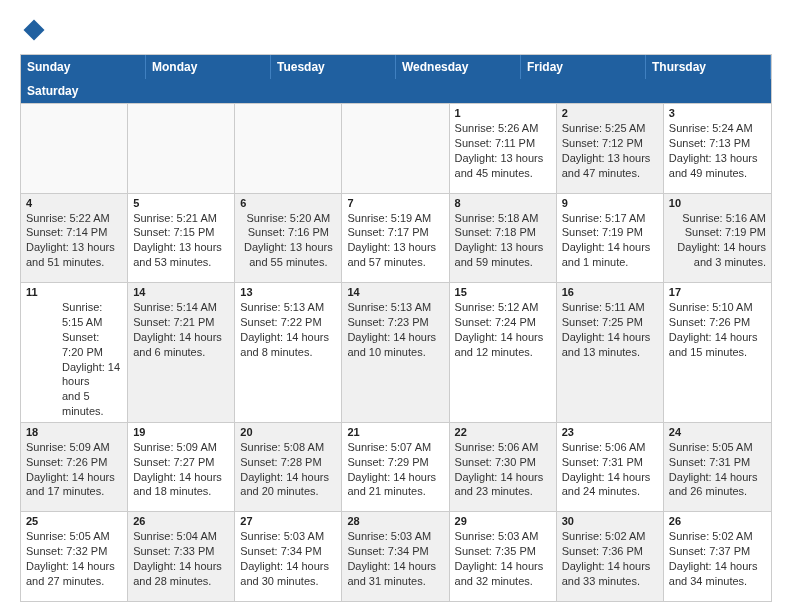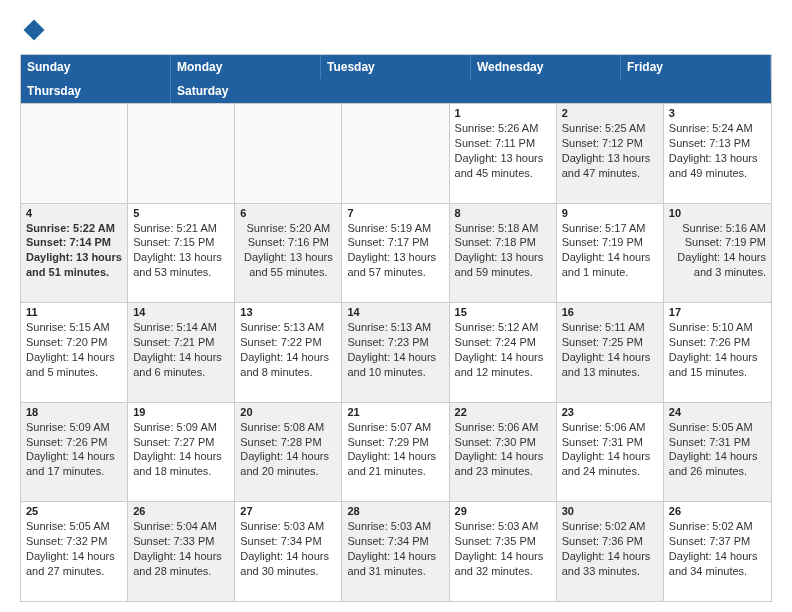--- a/index.html
+++ b/index.html
@@ -60,21 +60,21 @@
       color: #444;
     }
     .calendar {
       flex: 1;
       display: flex;
       flex-direction: column;
       border: 1px solid #ccc;
     }
     .cal-header {
       display: grid;
-      grid-template-columns: repeat(5, 1fr);
+      grid-template-columns: repeat(6, 1fr);
       background: #2060a0;
     }
     .cal-header-cell {
       color: #fff;
       font-size: 12px;
       font-weight: bold;
       padding: 5px 6px;
       text-align: left;
       border-right: 1px solid #4080c0;
     }
@@ -169,21 +169,21 @@
             <div class="day-num">3</div>
             <div class="cell-text" style="white-space: pre-line;">Sunrise: 5:24 AM
 Sunset: 7:13 PM
 Daylight: 13 hours
 and 49 minutes.</div>
           </div>
         </div>
         <div class="cal-row">
           <div class="cal-cell shaded">
             <div class="day-num">4</div>
-            <div class="cell-text" style="white-space: pre-line; font-weight: bold;">Sunrise: 5:22 AM
+            <div class="cell-text" style="white-space: pre-line;">Sunrise: 5:22 AM
 Sunset: 7:14 PM
 Daylight: 13 hours
 and 51 minutes.</div>
           </div>
           <div class="cal-cell">
             <div class="day-num">5</div>
             <div class="cell-text" style="white-space: pre-line;">Sunrise: 5:21 AM
 Sunset: 7:15 PM
 Daylight: 13 hours
 and 53 minutes.</div>
@@ -220,21 +220,21 @@
             <div class="day-num">10</div>
             <div class="cell-text" style="white-space: pre-line; text-align: right;">Sunrise: 5:16 AM
 Sunset: 7:19 PM
 Daylight: 14 hours
 and 3 minutes.</div>
           </div>
         </div>
         <div class="cal-row">
           <div class="cal-cell">
             <div class="day-num">11</div>
-            <div class="cell-text" style="white-space: pre-line;">Sunrise: 5:15 AM
+            <div class="cell-text" style="white-space: pre-line; margin-left: 36px;">Sunrise: 5:15 AM
 Sunset: 7:20 PM
 Daylight: 14 hours
 and 5 minutes.</div>
           </div>
           <div class="cal-cell shaded">
             <div class="day-num">14</div>
             <div class="cell-text" style="white-space: pre-line;">Sunrise: 5:14 AM
 Sunset: 7:21 PM
 Daylight: 14 hours
 and 6 minutes.</div>

